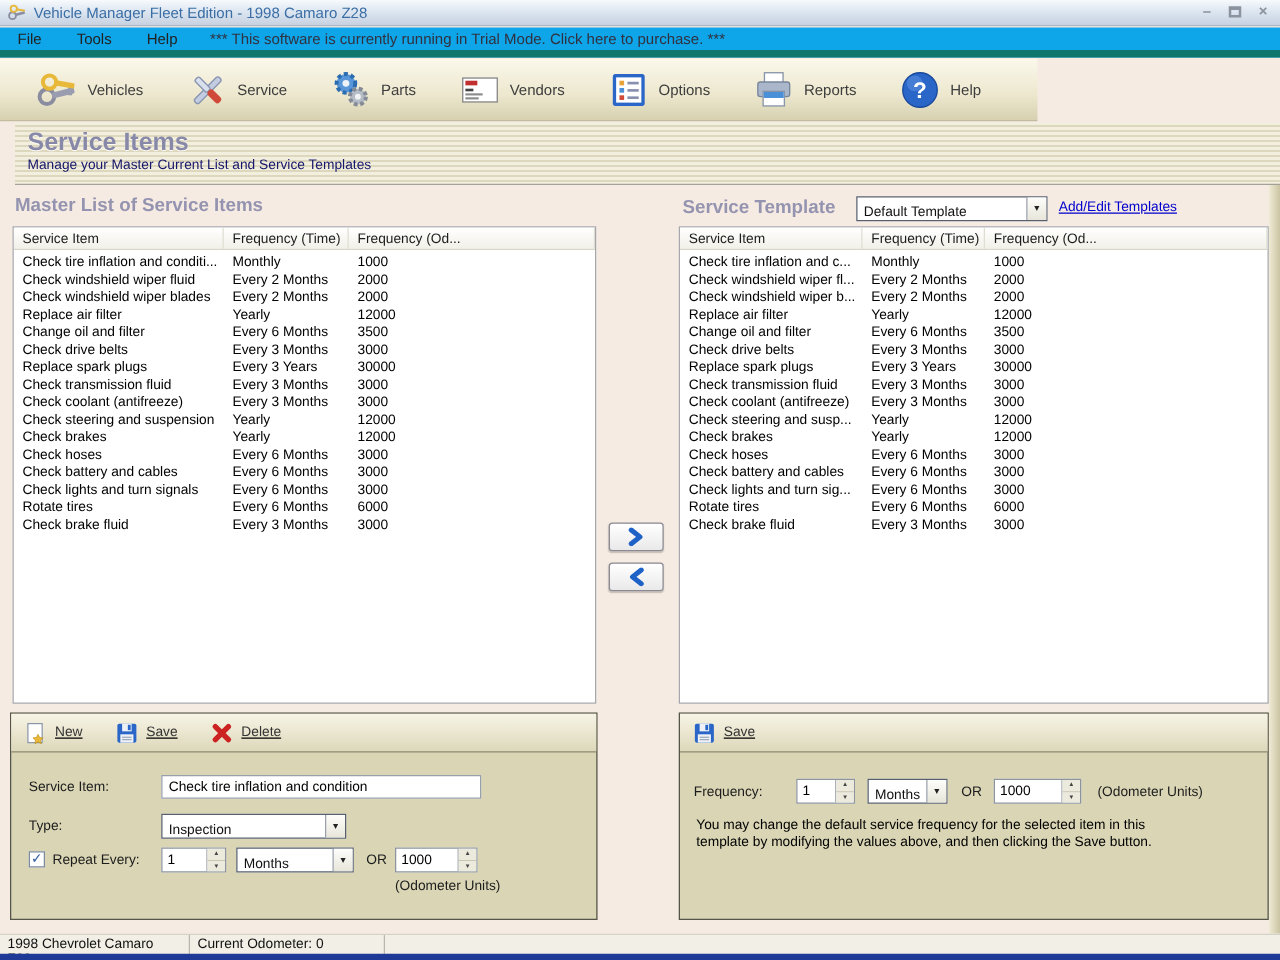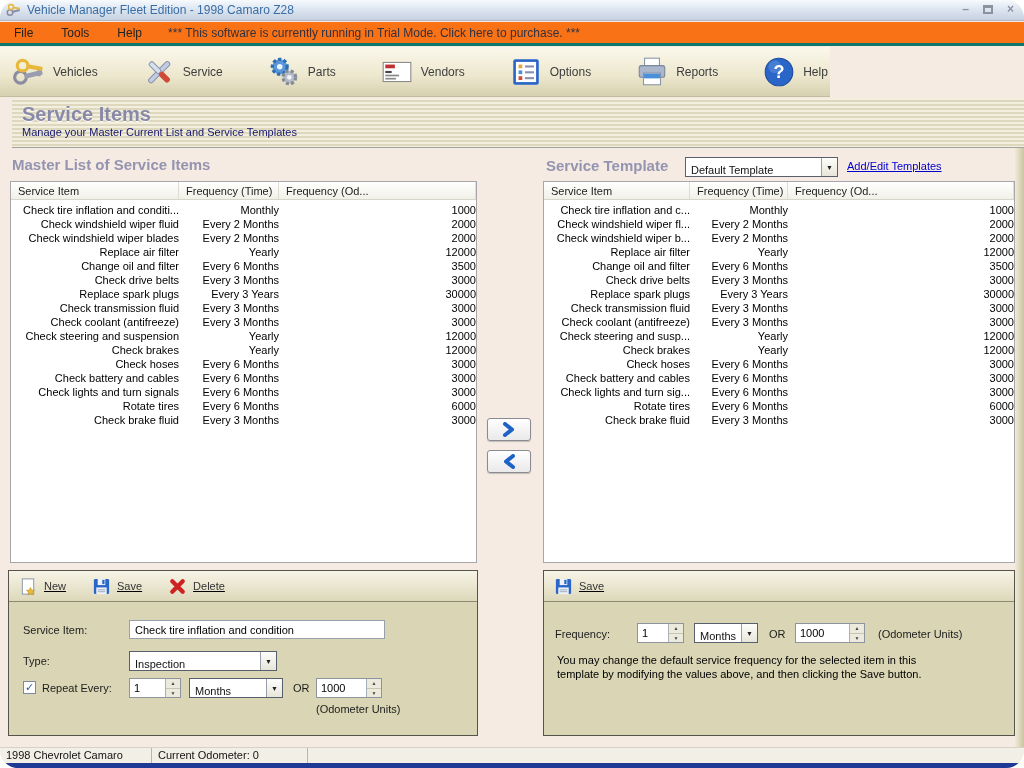--- a/index.html
+++ b/index.html
@@ -1,38 +1,38 @@
 <!DOCTYPE html>
 <html><head>
 <meta charset="utf-8">
 <style>
   * { margin:0; padding:0; box-sizing:border-box; }
   html,body { width:1024px; height:768px; overflow:hidden; }
   body { font-family:"Liberation Sans","DejaVu Sans",sans-serif; }
-  .window { position:relative; width:1024px; height:768px; background:#f6ebe3; overflow:hidden;border-radius:18px; }
+  .window { position:relative; width:1024px; height:768px; background:#f6ebe3; overflow:hidden; }
 
   
   .titlebar { position:absolute; left:0; top:0; width:1024px; height:21px;
     background:linear-gradient(#f7fafd,#dde6f1 45%,#c7d2e1); border-bottom:1px solid #aeb8c6;
     display:flex; align-items:center; padding:0 6px; }
   .titlebar .app-title { font-size:12px; color:#3a6ea5; margin-left:5px; }
   .win-controls { position:absolute; right:10px; top:2px; display:flex; gap:14px; align-items:center; }
   .win-btn { font-size:12px; color:#8a939e; font-weight:bold; line-height:14px; cursor:default; }
   .restore-box { width:10px; height:9px; border:2px solid #8a939e; border-top-width:3px; display:inline-block; }
 
   
-  .menubar { position:absolute; left:0; top:22px; width:1024px; height:24px; background:#f97316;
-    border-bottom:3px solid #0f766e; display:flex; align-items:center; font-size:12px; color:#222; }
+  .menubar { position:absolute; left:0; top:22px; width:1024px; height:24px; background:#0ea5e9;
+    border-bottom:6px solid #0f766e; display:flex; align-items:center; font-size:12px; color:#222; }
   .menu-item { padding:0 14px; }
   .trial-text { margin-left:12px; color:#31313f; font-size:12px; }
 
   
   .toolbar { position:absolute; left:0; top:47px; width:830px; height:50px;
     background:linear-gradient(#fbf8ec,#ece7cd 60%,#d7d1b1); border-bottom:1px solid #c2bc9e;
-    display:flex; align-items:center; padding-left:12px; gap:44px; }
+    display:flex; align-items:center; padding-left:29px; gap:34px; }
   .tb-item { display:flex; align-items:center; gap:7px; font-size:12px; color:#3d3d3d; }
   .tb-icon { width:34px; height:34px; display:inline-block; }
   .tb-icon svg { width:34px; height:34px; }
 
   
   .pageheader { position:absolute; left:0; top:98px; width:1024px; height:50px;
     background:repeating-linear-gradient(180deg,#f2efdf 0 2px,#ddd8bd 2px 4px);
     border-bottom:1px solid #a3a29a;margin-left:12px; }
   .page-title { position:absolute; left:10px; top:5px; font-size:20px; font-weight:bold; color:#8888a8;
     text-shadow:0 1px 0 #fdfcf5; }
@@ -47,21 +47,21 @@
     background:linear-gradient(#fdfdfb,#e8e6da); display:flex; align-items:center; justify-content:center;
     font-size:7px; color:#222; }
   .link { font-size:11px; color:#0000cc; text-decoration:underline; }
 
   
   .listview { position:absolute; background:#fff; border:1px solid #a7a6aa; font-size:11px; overflow:hidden; }
   .lv-head { display:flex; height:18px; background:linear-gradient(#ffffff,#f1f0e8);
     border-bottom:1px solid #d8d6ca; }
   .lv-col { border-right:1px solid #e0ded2; padding:3px 4px 0 7px; color:#1c1c1c; overflow:hidden; white-space:nowrap; }
   .lv-body { padding-top:3px; }
-  .lv-row { display:flex; height:14px; line-height:14px;text-align:right; }
+  .lv-row { display:flex; height:14px; line-height:14px; }
   .lv-cell { overflow:hidden; white-space:nowrap; padding-left:7px; color:#000; }
   #master-list .c0 { width:168px; } #master-list .c1 { width:100px; } #master-list .c2 { flex:1; }
   #template-list .c0 { width:146px; } #template-list .c1 { width:98px; } #template-list .c2 { flex:1; }
 
   
   .transfer-btn { position:absolute; left:487px; width:44px; height:23px; border:1px solid #8a8a92;
     border-radius:3px; background:linear-gradient(#ffffff,#e9e9e9); display:flex; align-items:center;
     justify-content:center; box-shadow:0 1px 1px rgba(0,0,0,.2); }
 
   

